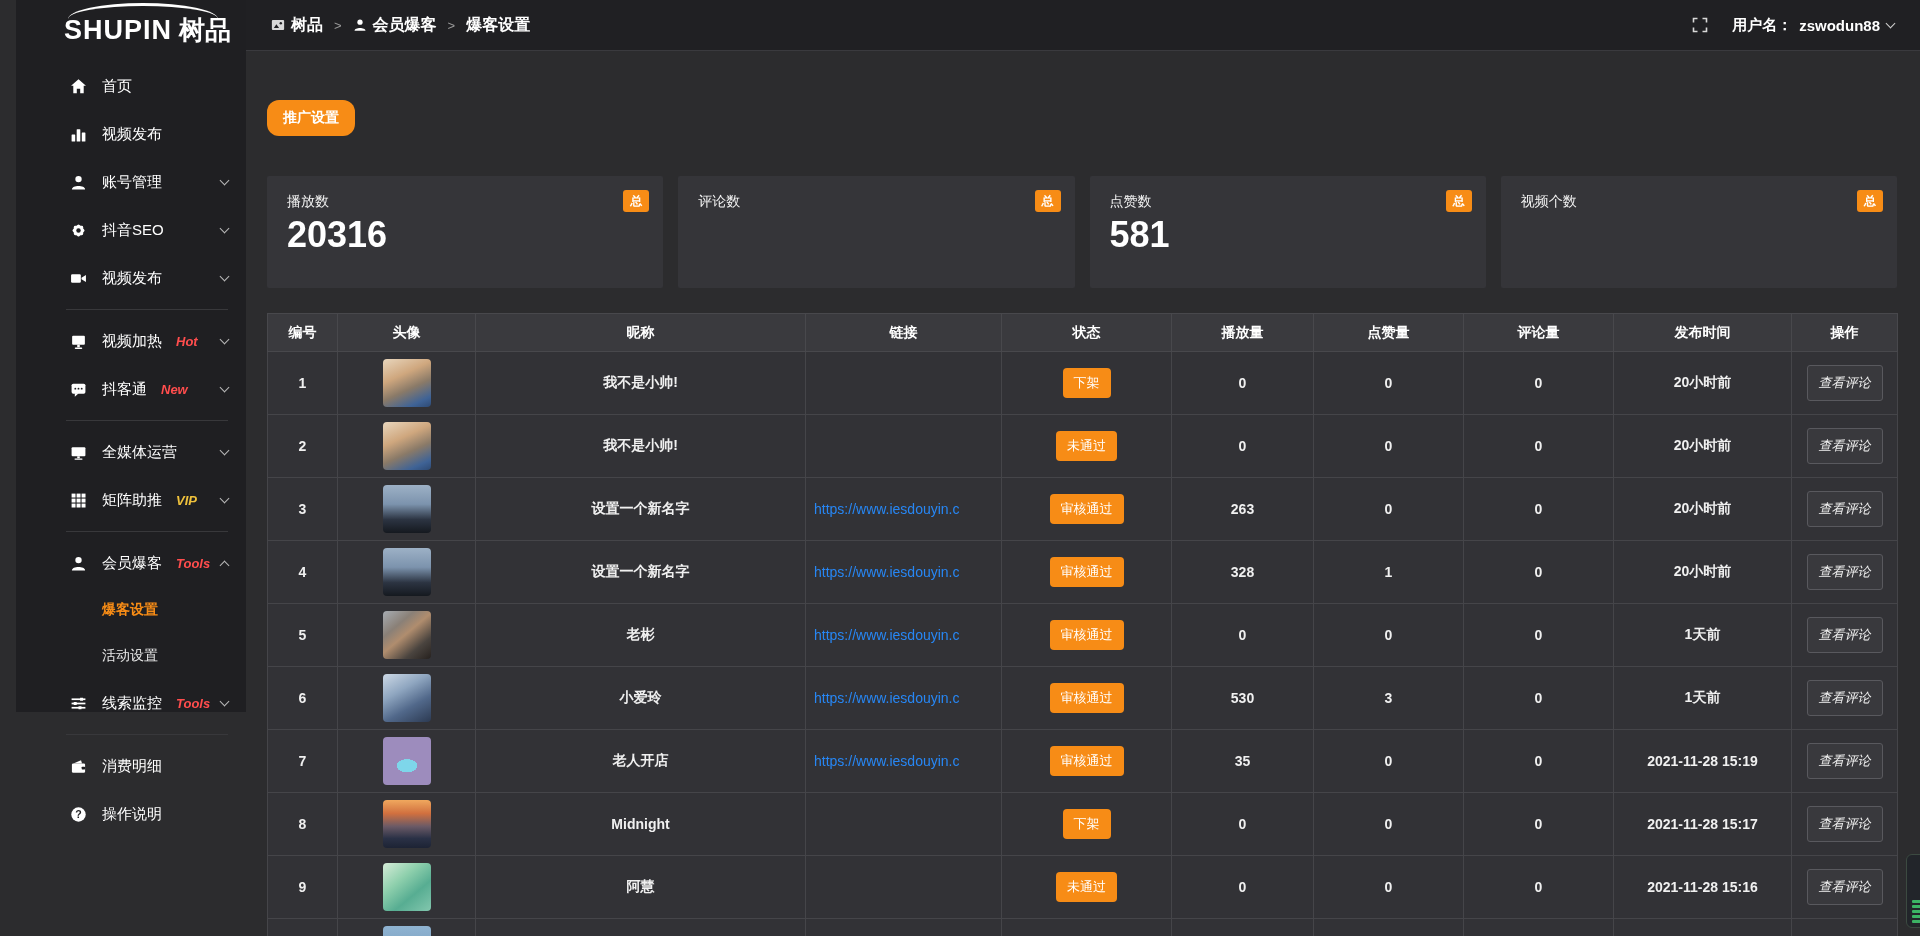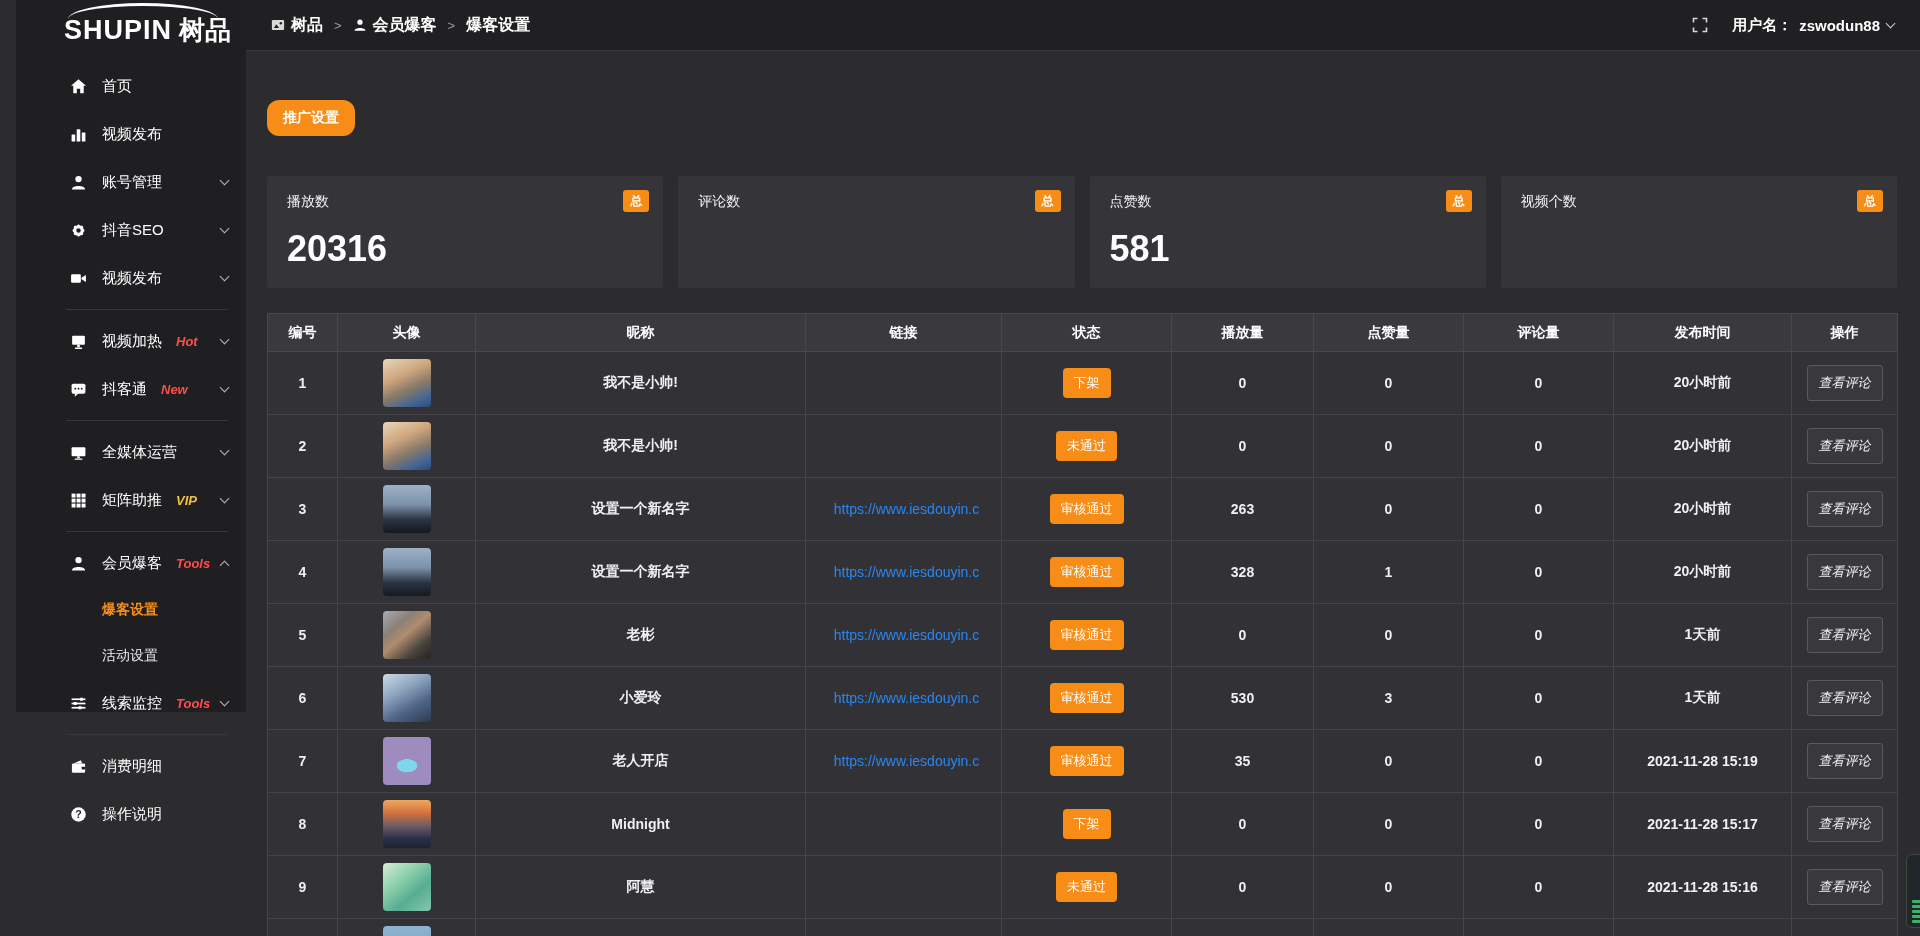--- a/index.html
+++ b/index.html
@@ -44,30 +44,30 @@
   .fs-icon { width:16px; height:16px; display:inline-flex; cursor:pointer; }
   .user { font-size:15px; font-weight:bold; display:flex; align-items:center; gap:7px; cursor:pointer; }
   .user .chev { border-color:#d0d0d0; }
   
   .main { position:absolute; left:230px; top:51px; right:0; padding:49px 23px 0 37px; }
   .promo-btn { background:#f78c16; color:#fff; border:none; border-radius:12px; font-size:14px;
     padding:9px 16px; cursor:pointer; font-family:inherit; font-weight:bold; }
   .stats { display:flex; gap:15px; margin-top:40px; }
   .stat-card { flex:1; background:#353539; height:112px; padding:17px 20px; position:relative; border-radius:2px; }
   .stat-label { font-size:14px; color:#f2f2f2; }
-  .stat-value { font-size:36px; font-weight:bold; margin-top:17px; }
+  .stat-value { font-size:36px; font-weight:bold; margin-top:3px; }
   .stat-badge { position:absolute; top:14px; right:14px; background:#f78c16; color:#fff;
     font-size:12px; font-weight:bold; padding:5px 7px; border-radius:3px; line-height:1; }
   
   .data-table { width:100%; border-collapse:collapse; margin-top:25px; table-layout:fixed; }
   .data-table th { background:#3a3a3e; height:38px; font-size:14px; font-weight:bold; color:#fff;
     border:1px solid #48484c; }
   .data-table td { background:#323236; height:63px; text-align:center; vertical-align:middle;
     font-size:14px; font-weight:bold; color:#f0f0f0; border:1px solid #454549; overflow:hidden; }
-  td.link-cell { text-align:center; padding:0 2px 0 8px; }
+  td.link-cell { text-align:left; padding:0 2px 0 8px; }
   .link { color:#2787f5; text-decoration:none; white-space:nowrap; font-size:14px; font-weight:normal; display:block; overflow:hidden; }
   .avatar { width:48px; height:48px; border-radius:4px; margin:0 auto; }
   .status-badge { display:inline-block; background:#f78c16; color:#fff; font-size:13px;
     font-weight:normal; padding:6px 11px; border-radius:4px; }
   .action-btn { background:#39393d; color:#f0f0f0; border:1px solid #59595e; border-radius:3px;
     font-size:13px; padding:8px 11px; cursor:pointer; font-family:inherit;font-style:italic; }
   
   .av-child   { background:linear-gradient(155deg,#e8d6bd 0%,#cfa77e 35%,#8a7a68 60%,#3f6396 85%,#2e4a74 100%); }
   .av-dusk    { background:linear-gradient(180deg,#9db1c6 0%,#7c93ad 40%,#2c3442 72%,#15191f 100%); }
   .av-man     { background:linear-gradient(140deg,#a7adb3 0%,#8a8077 30%,#b08d6e 48%,#4a443f 75%,#26211e 100%); }

